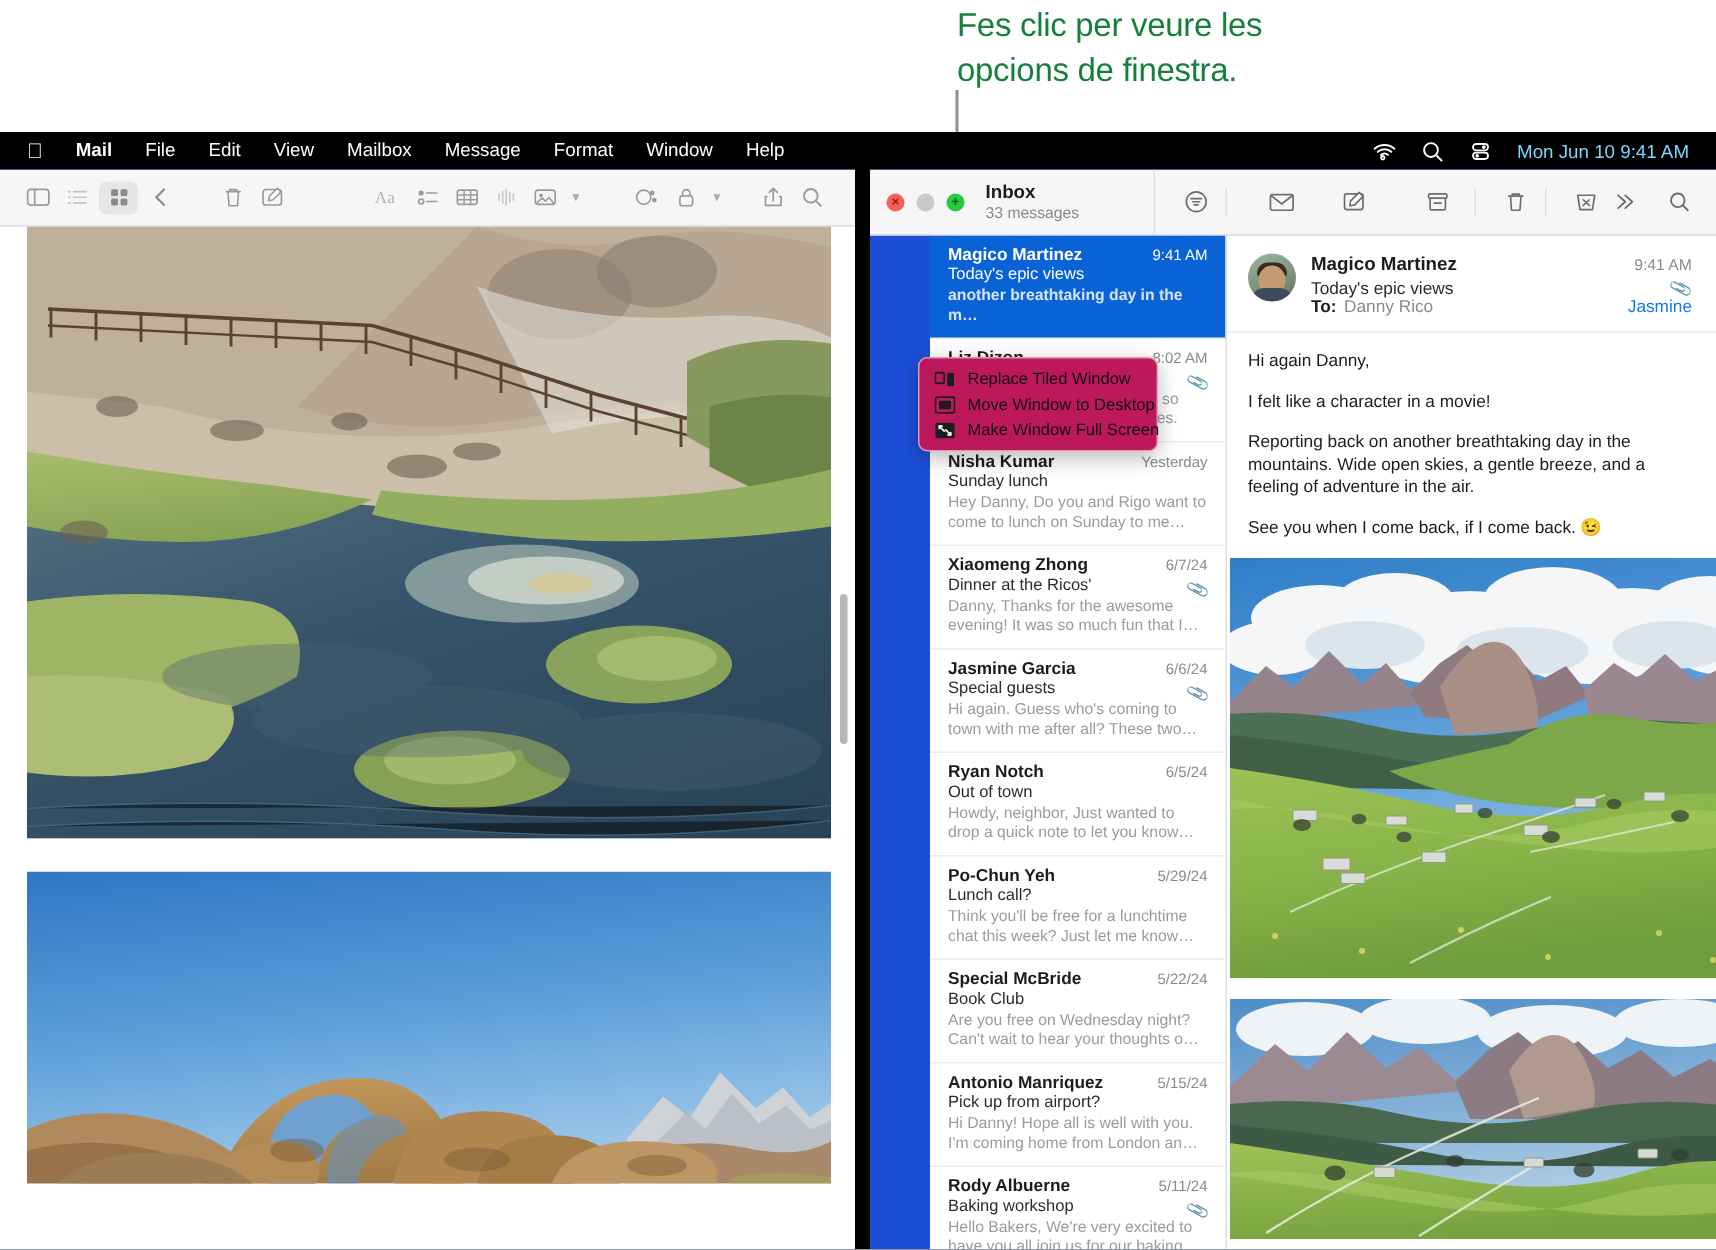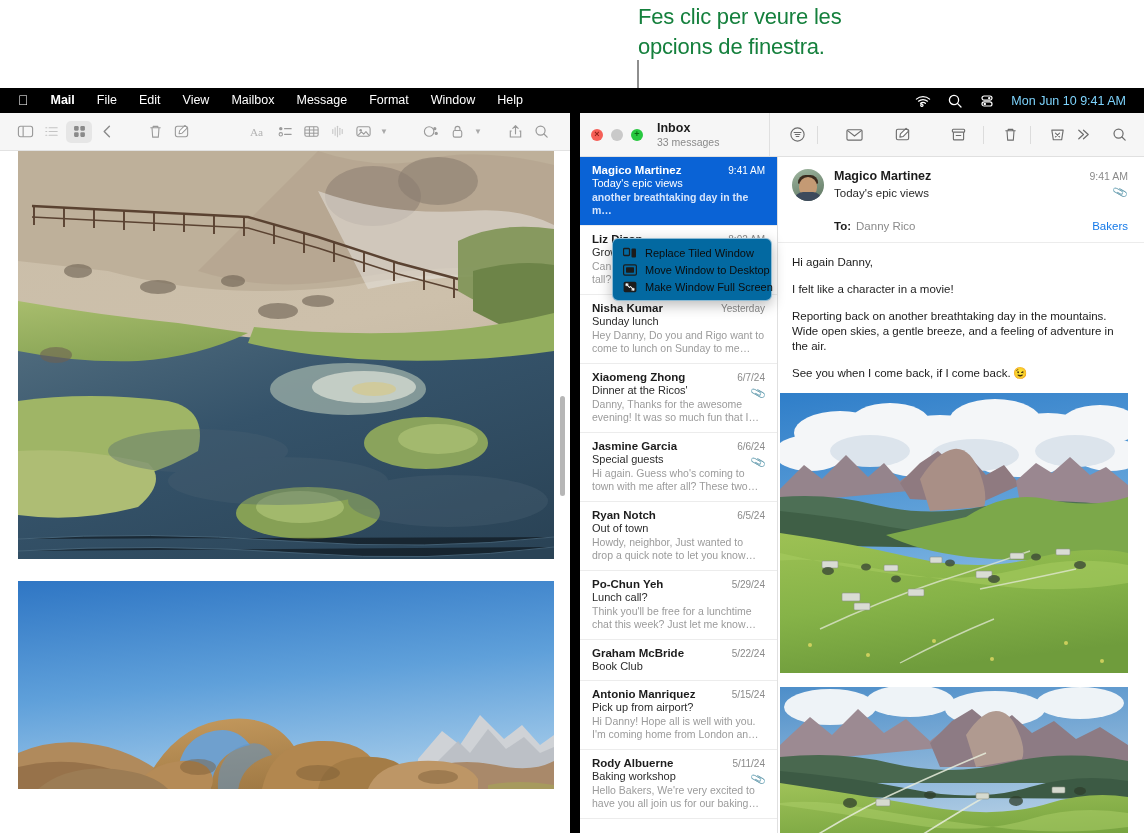--- a/index.html
+++ b/index.html
@@ -65,21 +65,21 @@
       font-size:9px; font-weight:bold; color:#0a6b13; line-height:1; }
   .l-red .glyph { color:#8c1f16; }
   .mail-title-wrap { line-height:1.15; }
   .mail-title { font-size:12.5px; font-weight:bold; color:#1c1c1c; }
   .mail-sub { font-size:10.5px; color:#8a8a8a; }
 
   .mail-tb-right { flex:1; display:flex; align-items:center; padding:0 12px 0 14px; }
   .mi { width:26px; height:24px; display:flex; align-items:center; justify-content:center; color:#6d6d6d; }
   .mdiv { width:1px; height:18px; background:#dcdcdc; margin:0 7px; }
 
-  .mail-body { display:flex; height:676px; }
+  .mail-body { display:flex; height:676px;padding-left:40px; }
   .msg-list { width:198px; border-right:1px solid #e0e0e0; background:#fff; overflow:hidden; position:relative; }
   .msg { padding:7px 12px 8px 12px; border-bottom:1px solid #ececec; position:relative; }
   .msg-row1 { display:flex; align-items:baseline; }
   .msg-from { font-size:11.5px; font-weight:bold; color:#1c1c1c; flex:1; white-space:nowrap; overflow:hidden; }
   .msg-date { font-size:10px; color:#8a8a8a; white-space:nowrap; margin-left:6px; }
   .msg-subj { font-size:11px; color:#2b2b2b; margin-top:1px; white-space:nowrap; overflow:hidden;
      text-overflow:ellipsis; padding-right:14px; }
   .msg-prev { font-size:10.5px; color:#9b9b9b; line-height:13px; margin-top:2px; max-height:26px; overflow:hidden; }
   .clip { position:absolute; right:11px; top:23px; font-size:11px; color:#b4b4b4; transform:rotate(-20deg); }
   .msg.sel { background:#0a63d6; }
@@ -93,35 +93,35 @@
   .av-face { position:absolute; left:7px; top:8px; width:18px; height:19px; border-radius:50% 50% 45% 45%;
      background:#c49a74; }
   .av-hair { position:absolute; left:6px; top:6px; width:20px; height:9px; border-radius:10px 10px 2px 2px; background:#3a2a1e; }
   .av-body { position:absolute; left:2px; bottom:0; width:28px; height:9px; border-radius:12px 12px 0 0; background:#3d4a5c; }
   .rd-meta { flex:1; min-width:0; }
   .rd-r1 { display:flex; align-items:baseline; }
   .rd-name { font-size:12.5px; font-weight:bold; color:#1c1c1c; flex:1; }
   .rd-time { font-size:10.5px; color:#8a8a8a; }
   .rd-subj { font-size:11.5px; color:#2b2b2b; margin-top:3px; display:flex; align-items:center; }
   .rd-subj span.t { flex:1; }
-  .rd-to { font-size:11.5px; margin-top:21px; display:flex; align-items:flex-end; }
+  .rd-to { font-size:11.5px; margin-top:0; display:flex; align-items:flex-end; }
   .rd-to .lbl { font-weight:bold; color:#1c1c1c; margin-right:5px; }
   .rd-to .val { color:#8a8a8a; flex:1; }
   .rd-details { color:#1579e8; font-size:11.5px; }
 
   .rd-body { padding:12px 16px 0 14px; }
   .rd-p { font-size:11.5px; color:#1c1c1c; line-height:15px; margin-bottom:12px; }
 
   .rd-photo { margin:0 14px 0 2px; display:block; }
   .rd-photo-1 { height:280px; width:348px; margin-left:2px; }
   .rd-photo-2 { height:160px; width:348px; margin-top:14px; margin-left:2px; }
 
   
   .dropdown { position:absolute; left:612px; top:150px; width:160px;
-     background:#0369a1; border-radius:6px; padding:5px 0;
+     background:#be185d; border-radius:6px; padding:5px 0;
      box-shadow:0 4px 14px rgba(0,0,0,.28); border:1px solid rgba(255,255,255,.55); z-index:40; }
   .dd-item { display:flex; align-items:center; padding:2px 10px 2px 10px; height:17px; }
   .dd-ic { width:14px; height:12px; margin-right:8px; flex:none; display:flex; align-items:center; }
   .dd-lbl { font-size:11px; color:#0c0c0c; white-space:nowrap; }
 
   svg { display:block; }
 </style>
 </head>
 <body>
 
@@ -538,24 +538,25 @@
           <div class="msg">
             <div class="msg-row1">
               <span class="msg-from">Po-Chun Yeh</span>
               <span class="msg-date">5/29/24</span>
             </div>
             <div class="msg-subj">Lunch call?</div>
             <div class="msg-prev">Think you'll be free for a lunchtime chat this week? Just let me know…</div>
           </div>
           <div class="msg">
             <div class="msg-row1">
-              <span class="msg-from">Graham McBride</span>
+              <span class="msg-from">Special McBride</span>
               <span class="msg-date">5/22/24</span>
             </div>
             <div class="msg-subj">Book Club</div>
+            <div class="msg-prev">Are you free on Wednesday night? Can't wait to hear your thoughts o…</div>
           </div>
           <div class="msg">
             <div class="msg-row1">
               <span class="msg-from">Antonio Manriquez</span>
               <span class="msg-date">5/15/24</span>
             </div>
             <div class="msg-subj">Pick up from airport?</div>
             <div class="msg-prev">Hi Danny! Hope all is well with you. I'm coming home from London an…</div>
           </div>
           <div class="msg">
@@ -582,21 +583,21 @@
                 <span class="rd-name">Magico Martinez</span>
                 <span class="rd-time">9:41 AM</span>
               </div>
               <div class="rd-subj">
                 <span class="t">Today's epic views</span>
                 <span style="font-size:11px;color:#b4b4b4;transform:rotate(-20deg);">📎</span>
               </div>
               <div class="rd-to">
                 <span class="lbl">To:</span>
                 <span class="val">Danny Rico</span>
-                <span class="rd-details">Bakers</span>
+                <span class="rd-details">Jasmine</span>
               </div>
             </div>
           </div>
 
           <div class="rd-body">
             <div class="rd-p">Hi again Danny,</div>
             <div class="rd-p">I felt like a character in a movie!</div>
             <div class="rd-p">Reporting back on another breathtaking day in the mountains. Wide open skies, a gentle breeze, and a feeling of adventure in the air.</div>
             <div class="rd-p">See you when I come back, if I come back. 😉</div>
           </div>

